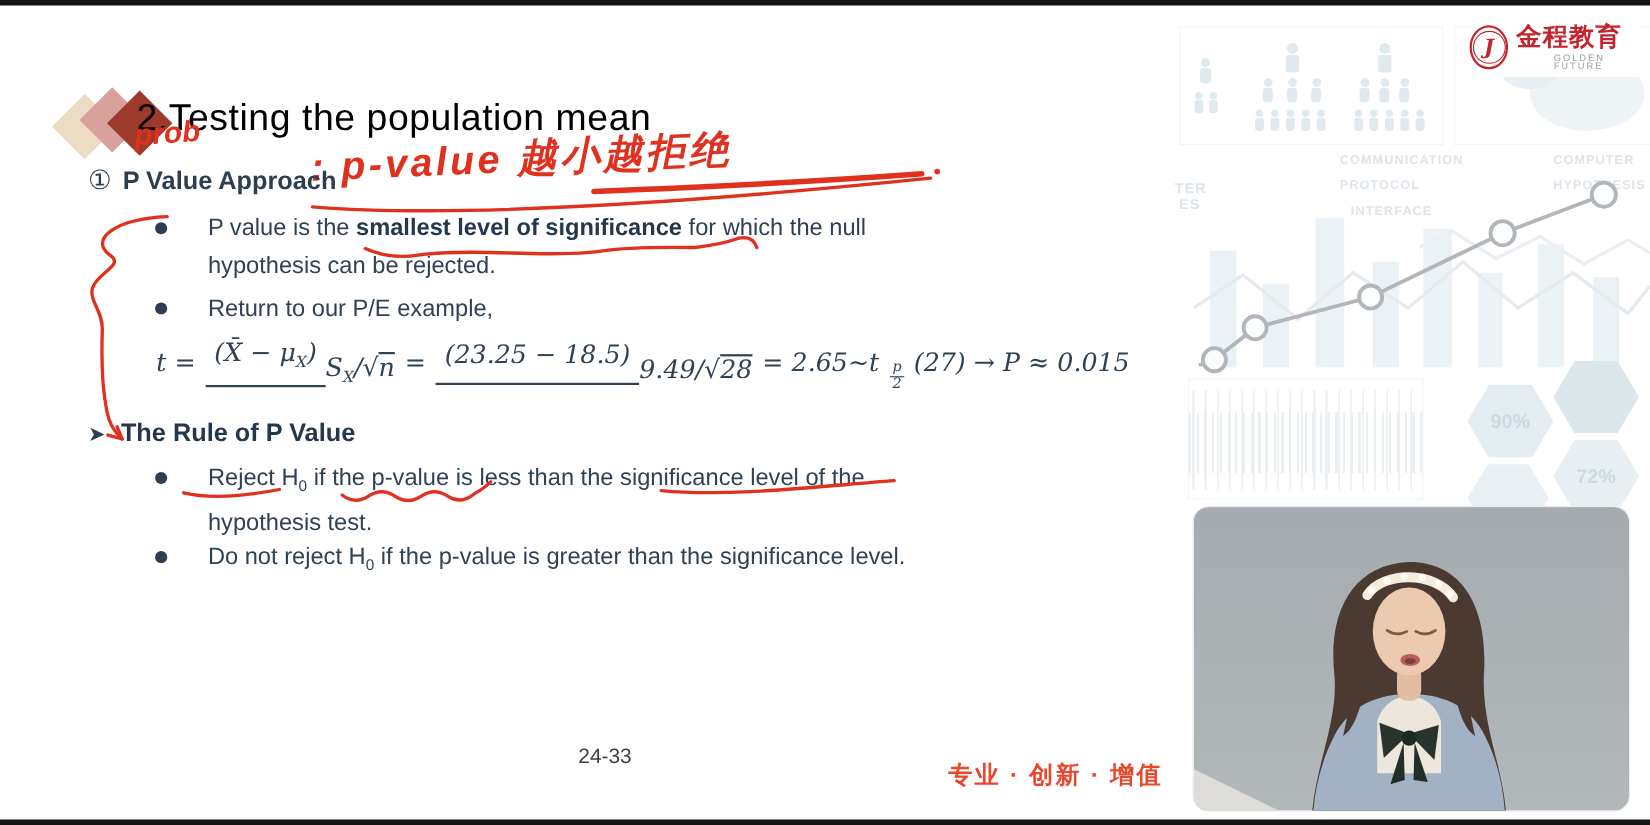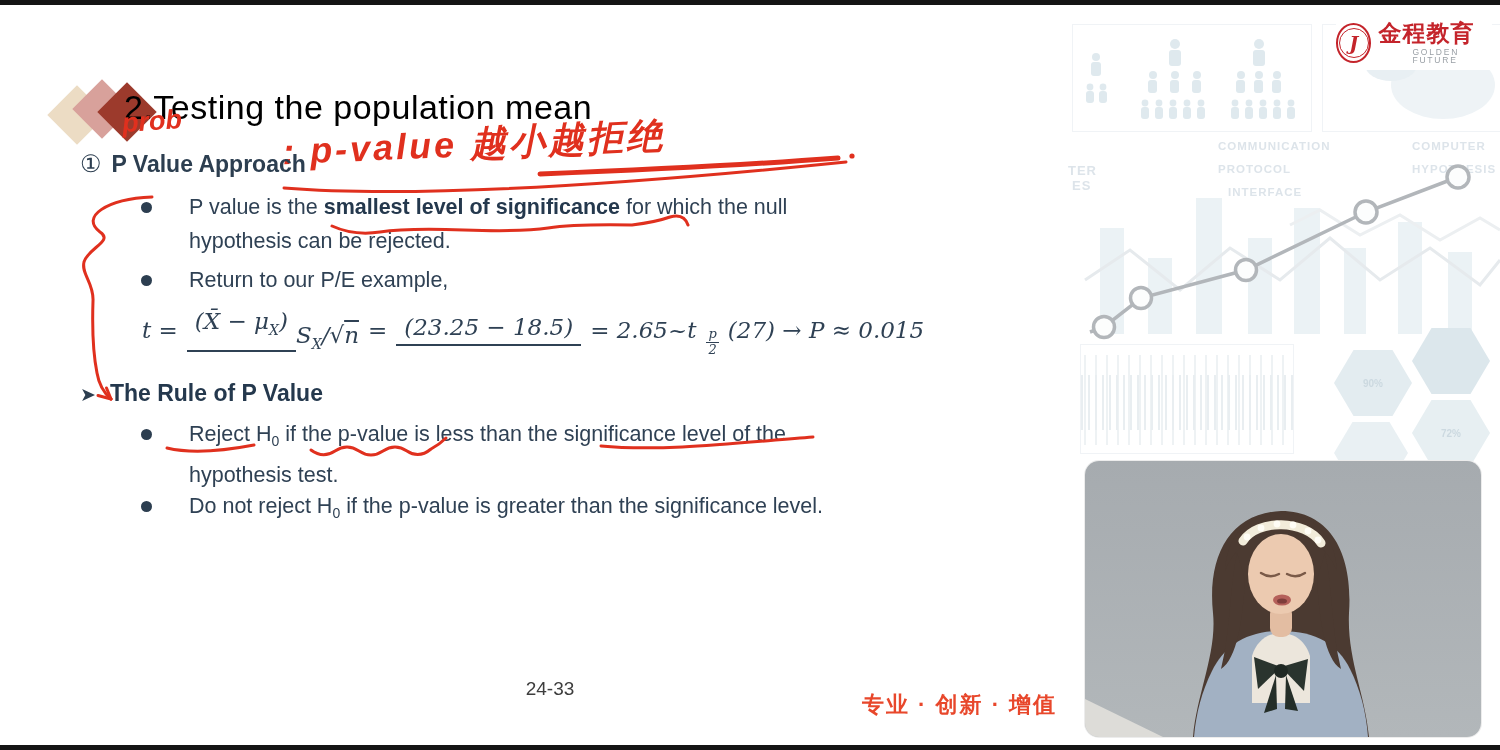--- a/index.html
+++ b/index.html
@@ -50,21 +50,21 @@
   .seal-inner{width:28px;height:28px;border:1px solid #c4242b;border-radius:50%;display:flex;align-items:center;justify-content:center;
               font-family:"DejaVu Serif",serif;font-style:italic;font-weight:bold;color:#c4242b;font-size:19px;}
   .logo-cn{font-size:23px;font-weight:bold;color:#c4242b;letter-spacing:1px;line-height:1;}
   .logo-en{font-size:8.5px;color:#9aa0a6;letter-spacing:1.8px;line-height:1;margin-top:3px;margin-left:34px;}
 
   
   .wm-card{position:absolute;background:#fff;border:1px solid #f0f3f6;}
   .wm-text{position:absolute;color:#dde4ea;font-weight:bold;letter-spacing:1px;}
   .wm-bar{position:absolute;background:#e4edf2;opacity:.75;}
   .hex{position:absolute;clip-path:polygon(25% 3%,75% 3%,100% 50%,75% 97%,25% 97%,0 50%);
-       display:flex;align-items:center;justify-content:center;color:#ccd9e0;font-weight:bold;font-size:10px;}
+       display:flex;align-items:center;justify-content:center;color:#ccd9e0;font-weight:bold;font-size:18px;}
   .candles{position:absolute;left:1080px;top:344px;width:212px;height:108px;background:
      repeating-linear-gradient(90deg,#e9eef1 0 2px,transparent 2px 7px),
      repeating-linear-gradient(90deg,transparent 0 3px,#eef2f4 3px 5px,transparent 5px 11px);
      background-position:0 30px,0 10px;background-size:100% 55px,100% 90px;background-repeat:no-repeat;
      border:1px solid #f0f3f6;}
 
   
   .webcam{position:absolute;left:1085px;top:461px;width:396px;height:276px;border-radius:14px;overflow:hidden;box-shadow:0 0 0 1px #ececec;}
 </style>
 </head>
@@ -199,20 +199,21 @@
 
   <div class="formula">
     <span>t =</span>
     <span class="frac">
       <span class="num"><span>(X̄ − μ</span><sub>X</sub><span>)</span></span>
       <span class="den"><span>S</span><sub>X</sub><span>/√</span><span class="ovl">n</span></span>
     </span>
     <span>=</span>
     <span class="frac">
       <span class="num">(23.25 − 18.5)</span>
+      <span class="den"><span>9.49/√</span><span class="ovl">28</span></span>
     </span>
     <span>= 2.65~t</span>
     <span class="tfrac">
       <span class="tnum">p</span>
       <span>2</span>
     </span>
     <span>(27) → P ≈ 0.015</span>
   </div>
 
   <div class="rule-head">

